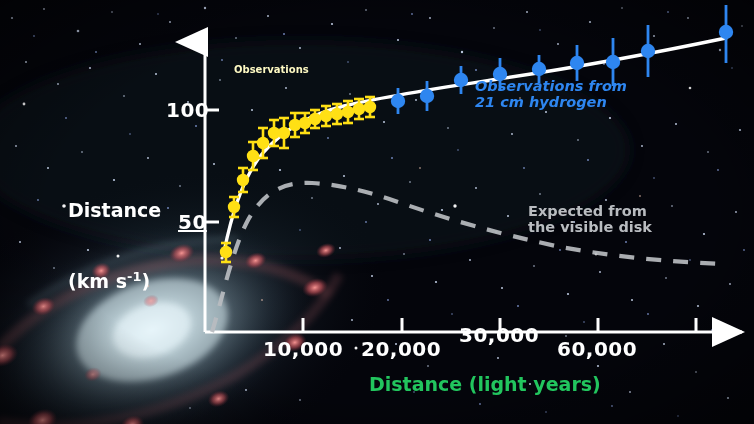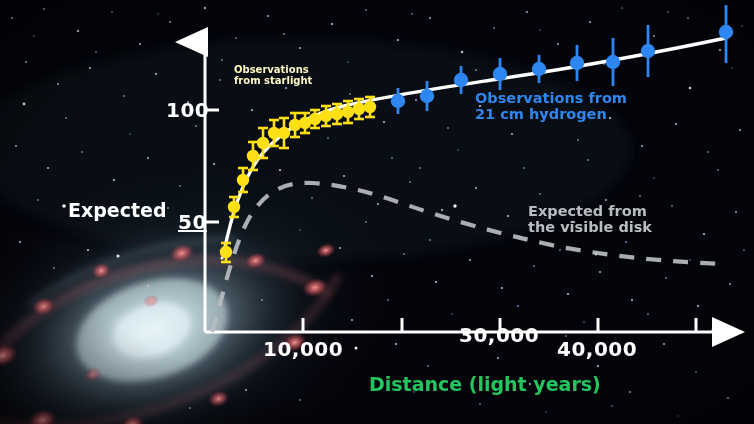--- a/index.html
+++ b/index.html
@@ -424,35 +424,36 @@
           <line x1="726" y1="5" x2="726" y2="63"></line>
           <circle cx="726" cy="32" r="7.2" stroke="none"></circle>
         </g>
     </g>
   </svg>
 
   <div class="lbl axis-num" style="left:166px; top:99px;">100</div>
   <div class="lbl axis-num" style="left:178px; top:211px;text-decoration:underline;">50</div>
 
   <div class="lbl axis-num" style="left:263px; top:338px;">10,000</div>
+  <div class="lbl axis-num" style="left:361px; top:338px;">20,000</div>
   <div class="lbl axis-num" style="left:459px; top:324px;">30,000</div>
-  <div class="lbl axis-num" style="left:557px; top:338px;">40,000</div>
+  <div class="lbl axis-num" style="left:557px; top:338px;">60,000</div>
 
   <div class="lbl axis-title" style="left:369px; top:374px;">Distance (light years)</div>
 
   <div style="position:absolute; left:68px; top:153px; font-weight:bold; color:#fff; font-size:19px; line-height:1.22; white-space:pre;">
-    <div>Expected</div>
+    <div>Distance</div>
+    <div><span>(km s</span><sup>-1</sup><span>)</span></div>
   </div>
 
   <div style="position:absolute; left:234px; top:64px;">
     <div class="lbl yellow" style="position:static;">Observations</div>
-    <div class="lbl yellow" style="position:static;">from starlight</div>
   </div>
 
-  <div style="position:absolute; left:475px; top:90px;">
+  <div style="position:absolute; left:475px; top:78px;font-style:italic;">
     <div class="lbl blue" style="position:static;">Observations from</div>
     <div class="lbl blue" style="position:static;">21 cm hydrogen</div>
   </div>
 
   <div style="position:absolute; left:528px; top:203px;">
     <div class="lbl gray" style="position:static;">Expected from</div>
     <div class="lbl gray" style="position:static;">the visible disk</div>
   </div>
 
 </div>

